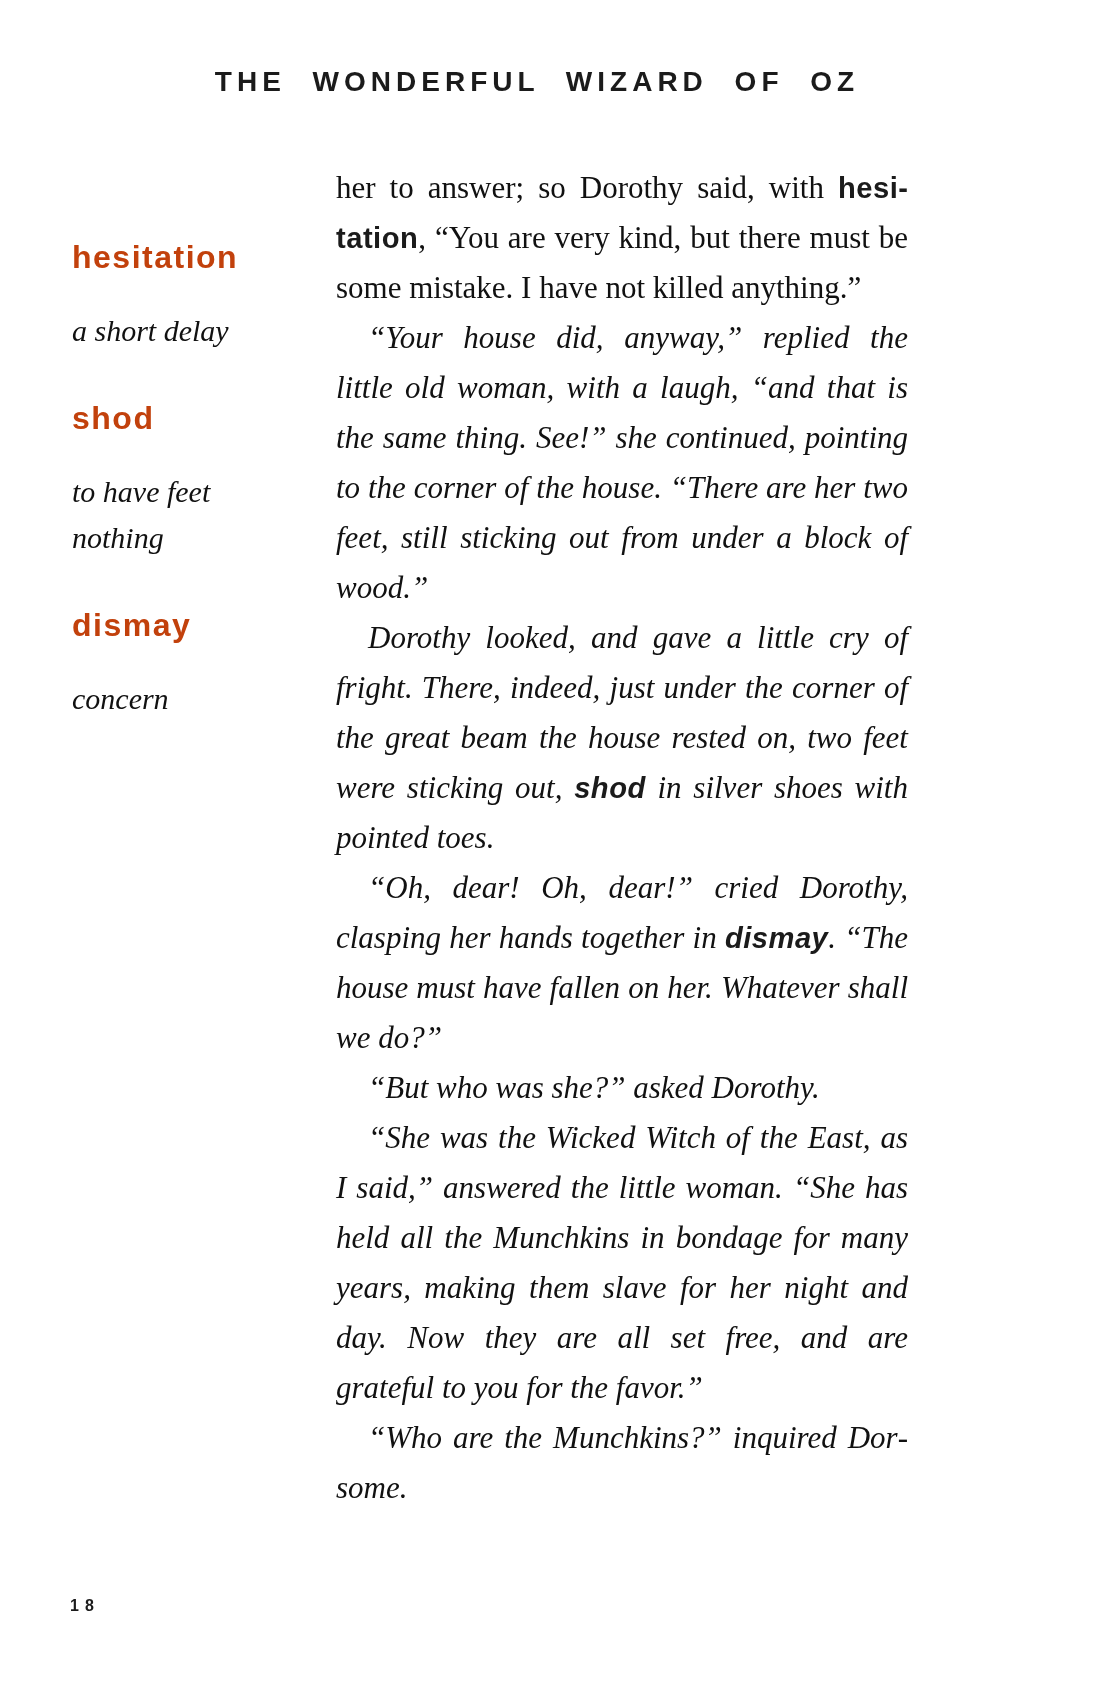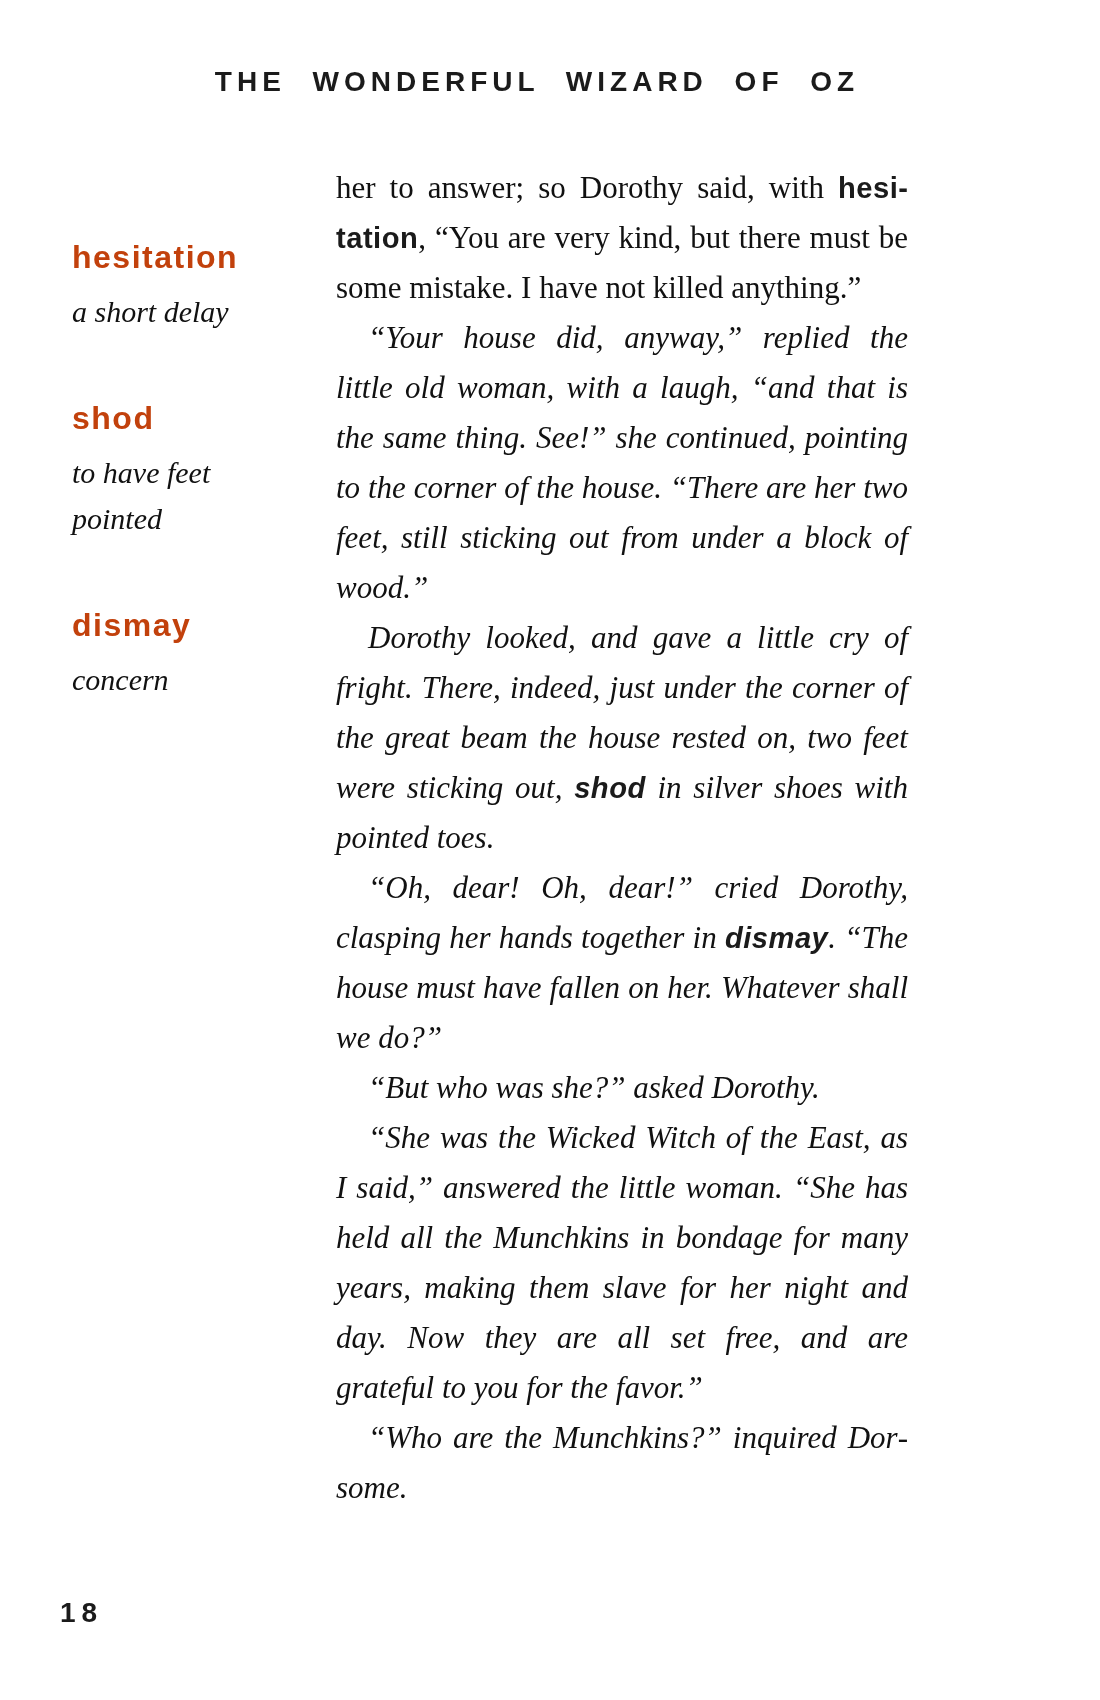--- a/index.html
+++ b/index.html
@@ -41,21 +41,21 @@
   .vocab-entry.v3 { top: 606px; }
   .vocab-term {
     font-family: "Liberation Sans", sans-serif;
     font-weight: bold;
     font-size: 32px;
     line-height: 38px;
     letter-spacing: 1.5px;
     color: #c2410c;
   }
   .vocab-def {
-    margin-top: 13px;
+    margin-top: 32px;
     font-family: "Liberation Serif", serif;
     font-style: italic;
     font-size: 30px;
     line-height: 46px;
     color: #111111;
   }
   
   .body-text {
     position: absolute;
     left: 336px;
@@ -76,43 +76,43 @@
   .vw {
     font-family: "Liberation Sans", sans-serif;
     font-weight: bold;
     font-size: 0.94em;
     letter-spacing: 0.5px;
     color: #1b1b1b;
   }
   
   .page-number {
     position: absolute;
-    left: 60px;
+    left: 70px;
     top: 1597px;
     font-family: "Liberation Sans", sans-serif;
     font-weight: bold;
-    font-size: 28px;
+    font-size: 16px;
     letter-spacing: 6px;
     color: #1b1b1b;
   }
 </style>
 </head>
 <body>
 
 <div class="page">
   <div class="running-head">THE WONDERFUL WIZARD OF OZ</div>
 
   <div class="vocab">
       <div class="vocab-entry v1">
         <div class="vocab-term">hesitation</div>
         <div class="vocab-def">a short delay</div>
       </div>
       <div class="vocab-entry v2">
         <div class="vocab-term">shod</div>
-        <div class="vocab-def">to have feet pointed</div>
+        <div class="vocab-def">to have feet nothing</div>
       </div>
       <div class="vocab-entry v3">
         <div class="vocab-term">dismay</div>
         <div class="vocab-def">concern</div>
       </div>
     </div>
 
   <div class="body-text">
       <p class="no-indent">her to answer; so Dorothy said, with <b class="vw">hesi­tation</b>, “You are very kind, but there must be some mistake. I have not killed anything.”</p>
       <p class="indent">“Your house did, anyway,” replied the little old woman, with a laugh, “and that is the same thing. See!” she continued, pointing to the corner of the house. “There are her two feet, still sticking out from under a block of wood.”</p>

